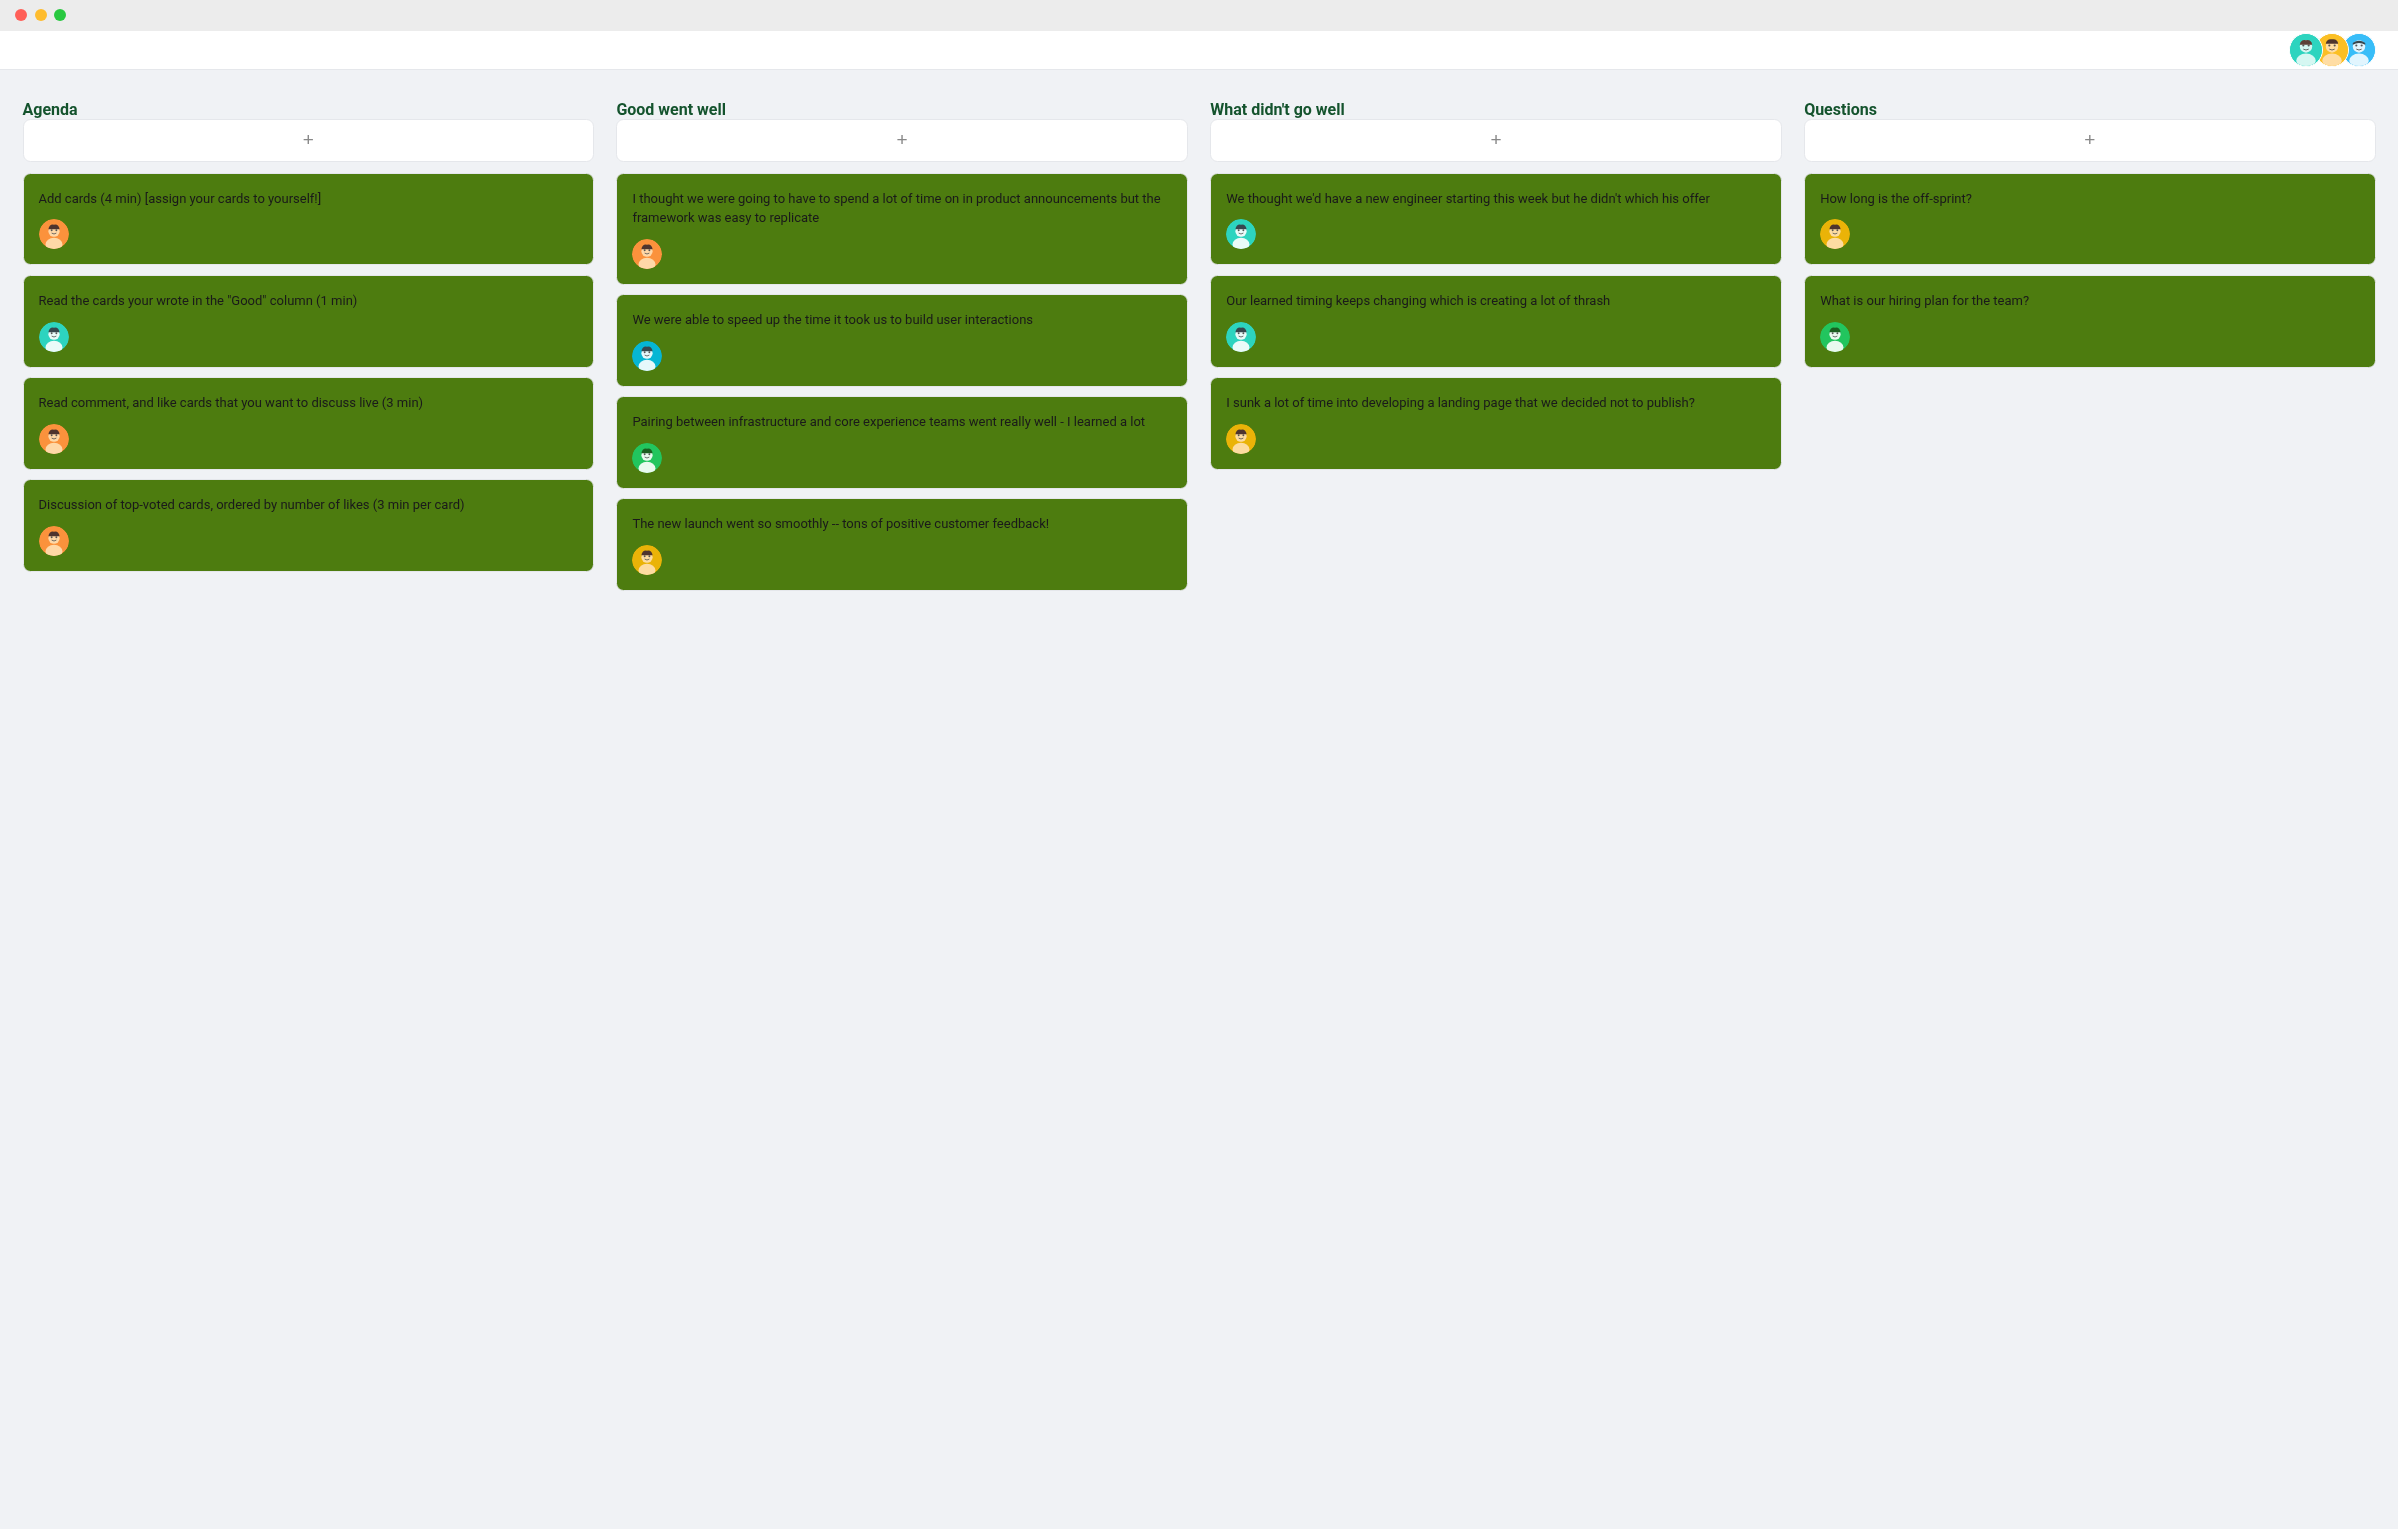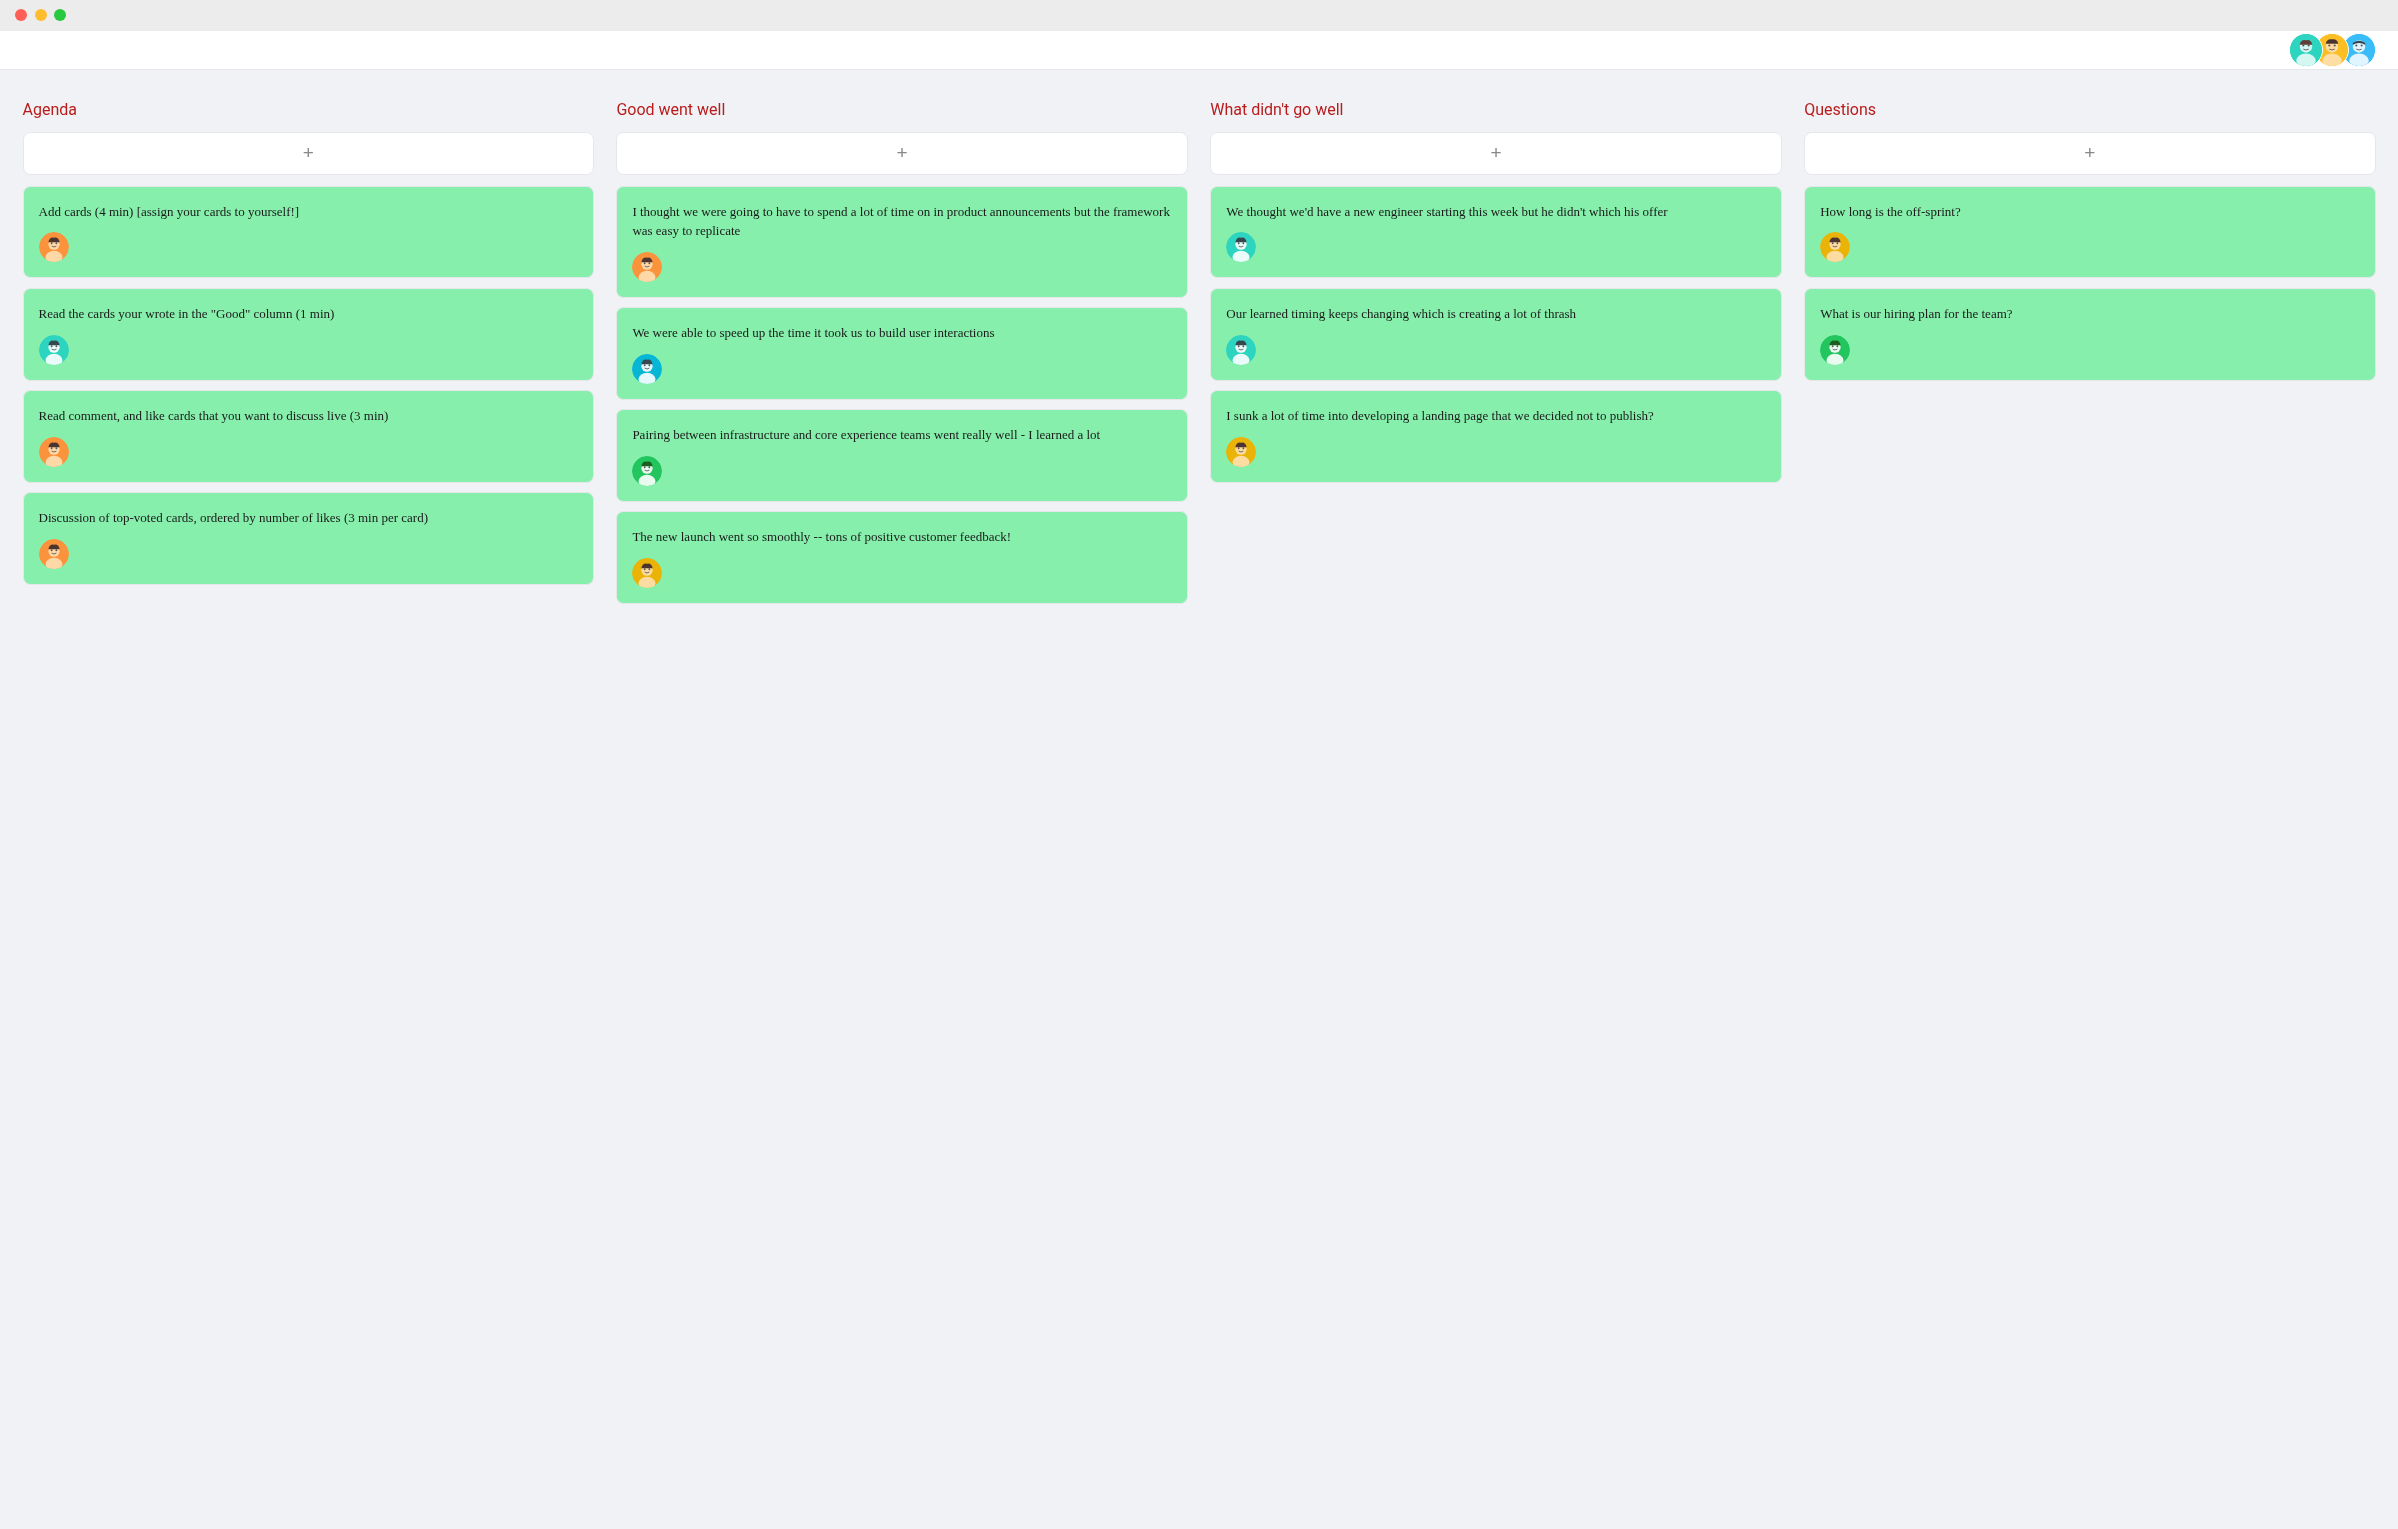--- a/index.html
+++ b/index.html
@@ -76,47 +76,45 @@
       display: grid;
       grid-template-columns: repeat(4, 1fr);
       gap: 22.5px;
       align-items: start;
     }
 
     .column {}
 
     .column-header {
       font-size: 16px;
-      font-weight: 400;
-      color: #b91c1c;
-      margin-bottom: 13px;
+      font-weight: 700;
+      color: #14532d;
     }
 
     .add-card-btn {
       width: 100%;
       background: #fff;
       border: 0.9px solid #e5e7eb;
       border-radius: 7.5px;
       padding: 9.4px;
       font-size: 19px;
       color: #888;
       cursor: pointer;
       margin-bottom: 11.2px;
       display: flex;
       align-items: center;
       justify-content: center;
     }
 
     .card {
-      background: #86efac;
+      background: #4d7c0f;
       border: 0.9px solid #e5e7eb;
       border-radius: 7.5px;
       padding: 15px;
       margin-bottom: 9.4px;
-      font-family: Liberation Serif, serif;
     }
 
     .card-text {
       font-size: 13px;
       color: #1a1a1a;
       line-height: 1.5;
       margin-bottom: 11.2px;
     }
 
     .card-avatar {

